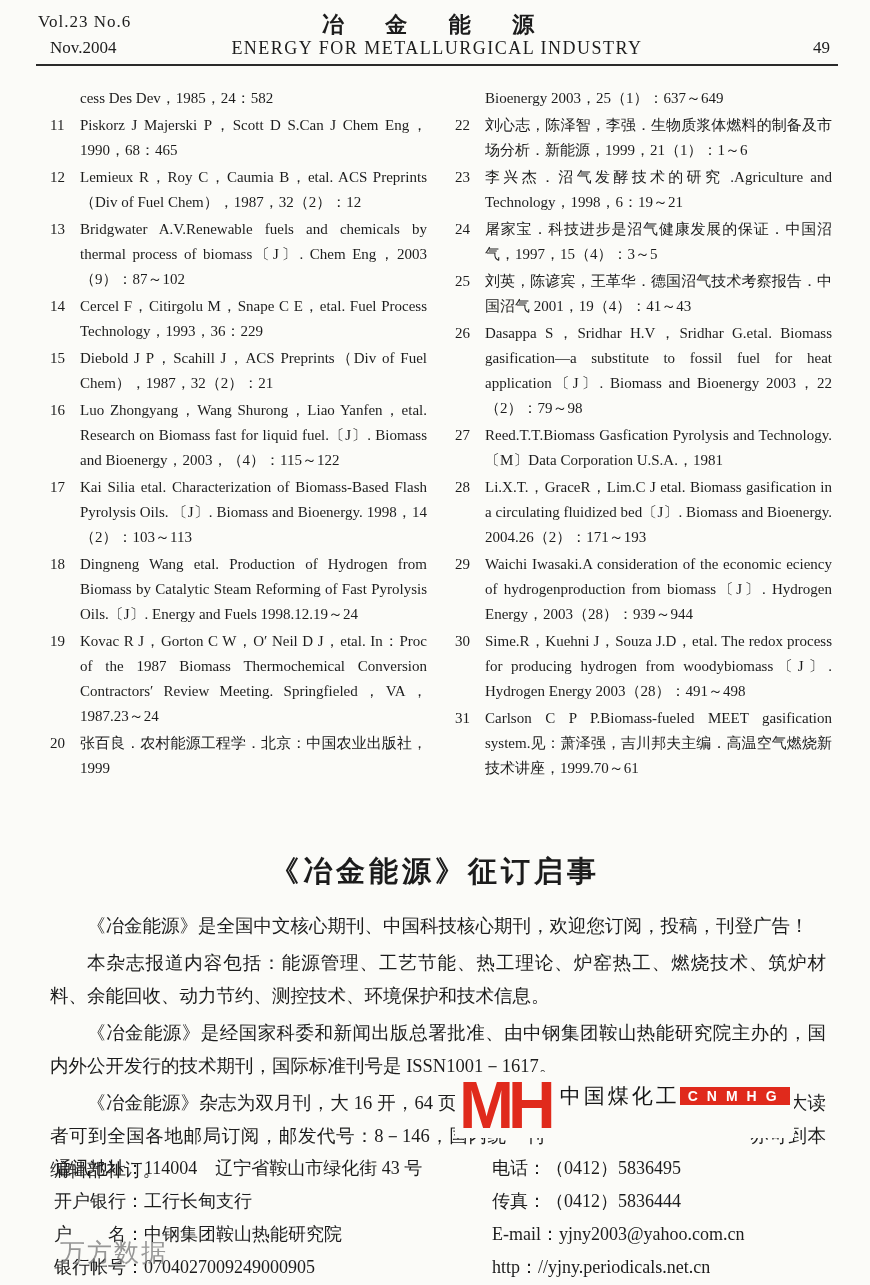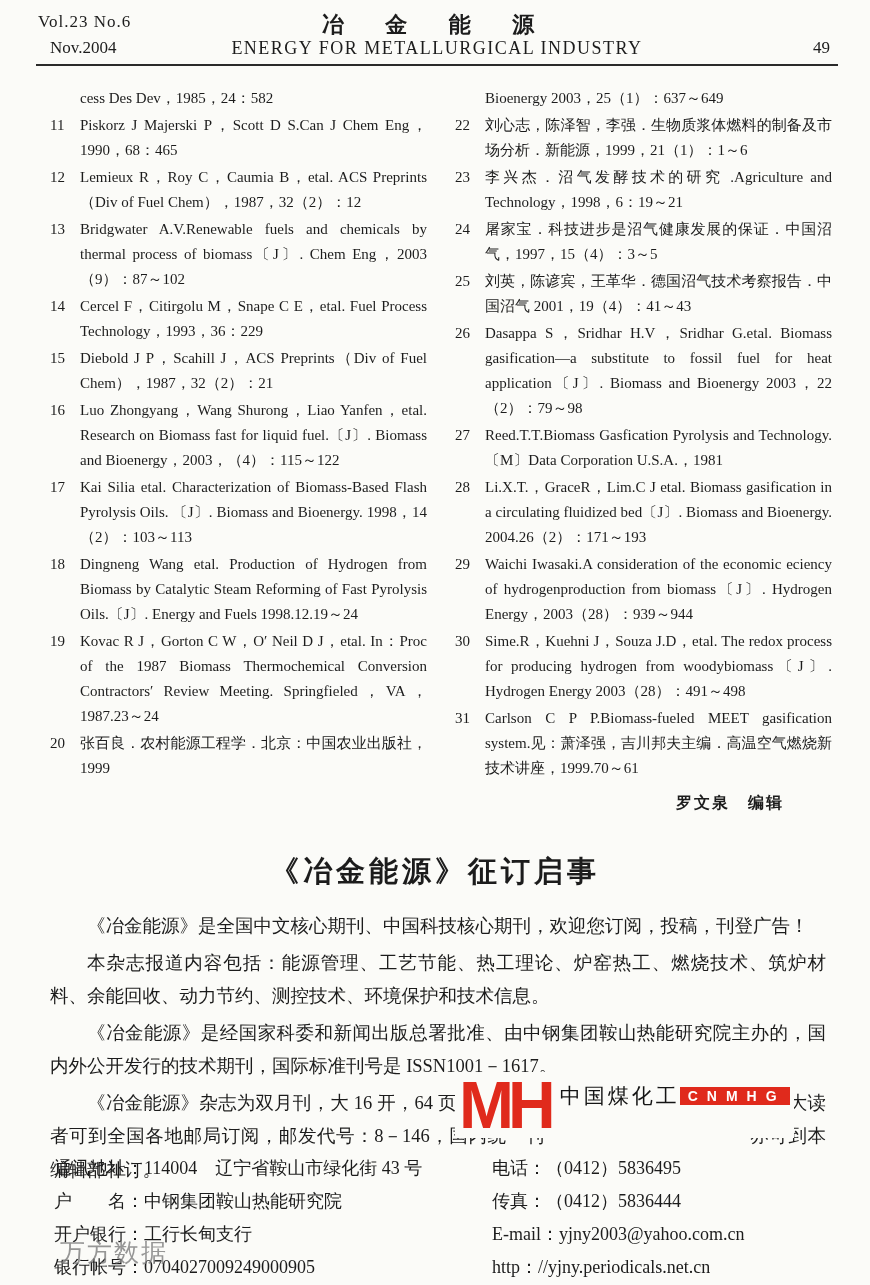--- a/index.html
+++ b/index.html
@@ -156,21 +156,20 @@
         <span class="rtxt">Waichi Iwasaki.A consideration of the economic eciency of hydrogenproduction from biomass〔J〕. Hydrogen Energy，2003（28）：939～944</span>
       </div>
     <div class="ref">
         <span class="rnum">30</span>
         <span class="rtxt">Sime.R，Kuehni J，Souza J.D，etal. The redox process for producing hydrogen from woodybiomass〔J〕. Hydrogen Energy 2003（28）：491～498</span>
       </div>
     <div class="ref">
         <span class="rnum">31</span>
         <span class="rtxt">Carlson C P P.Biomass-fueled MEET gasification system.见：萧泽强，吉川邦夫主编．高温空气燃烧新技术讲座，1999.70～61</span>
       </div>
-    <div class="editor-line">罗文泉　编辑</div>
   </div>
 </div>
 
 <div class="notice-title">《冶金能源》征订启事</div>
 
 <div class="notice-body">
   <div class="notice-p">《冶金能源》是全国中文核心期刊、中国科技核心期刊，欢迎您订阅，投稿，刊登广告！</div>
   <div class="notice-p">本杂志报道内容包括：能源管理、工艺节能、热工理论、炉窑热工、燃烧技术、筑炉材料、余能回收、动力节约、测控技术、环境保护和技术信息。</div>
   <div class="notice-p">《冶金能源》是经国家科委和新闻出版总署批准、由中钢集团鞍山热能研究院主办的，国内外公开发行的技术期刊，国际标准刊号是 ISSN1001－1617。</div>
   <div class="notice-p"><span>《冶金能源》杂志为双月刊，大 16 开，64 页内文，每本定价 6.00 元，全年 36 元。广大读者可到全国各地邮局订阅，邮发代号：8－146，国内统一刊</span><span class="logo-gap"></span><span>亦可到本编辑部补订。</span></div>
@@ -180,22 +179,22 @@
   <span class="logo-mark">MH</span>
   <span class="logo-right">
     <span class="logo-cn">中国煤化工</span>
     <span class="logo-en">CNMHG</span>
   </span>
 </div>
 
 <div class="contact">
   <div class="contact-col-left">
     <div class="contact-row">通讯地址：114004　辽宁省鞍山市绿化街 43 号</div>
+    <div class="contact-row">开户银行：工行长甸支行</div>
     <div class="contact-row">户　　名：中钢集团鞍山热能研究院</div>
-    <div class="contact-row">开户银行：工行长甸支行</div>
     <div class="contact-row">银行帐号：0704027009249000905</div>
   </div>
   <div class="contact-col-right">
     <div class="contact-row">电话：（0412）5836495</div>
     <div class="contact-row">传真：（0412）5836444</div>
     <div class="contact-row">E-mail：yjny2003@yahoo.com.cn</div>
     <div class="contact-row">http：//yjny.periodicals.net.cn</div>
   </div>
 </div>
 

